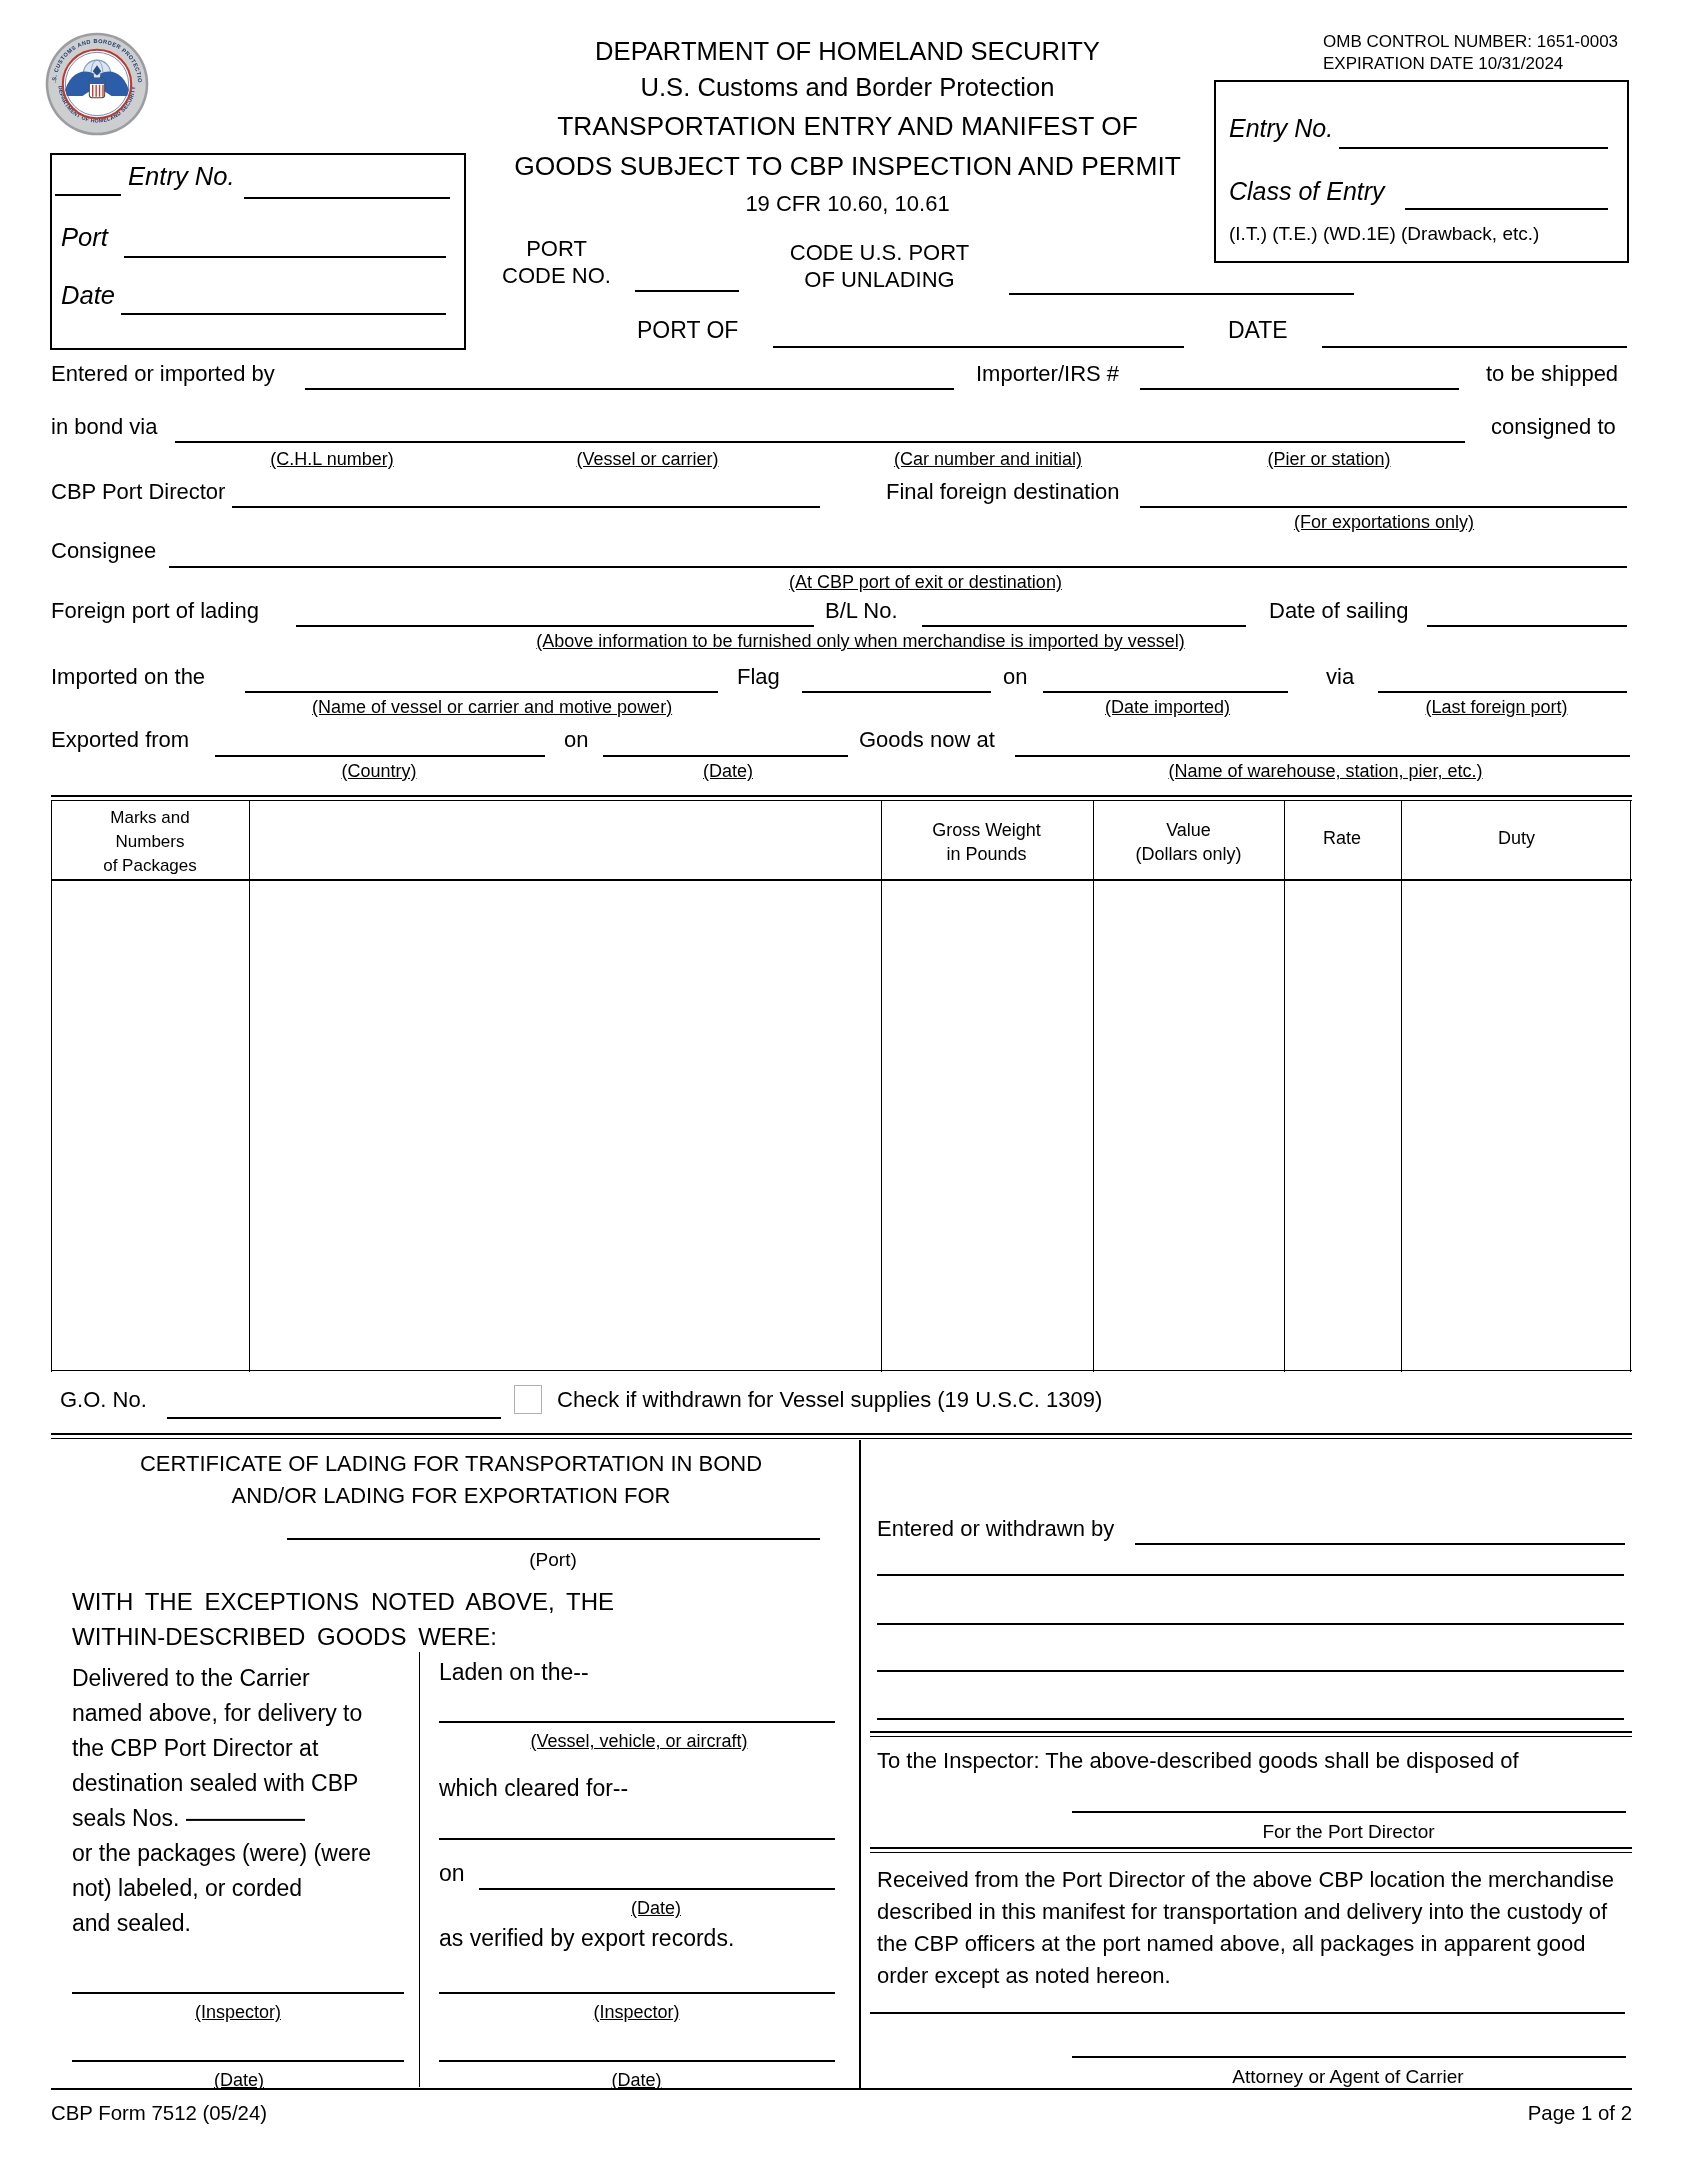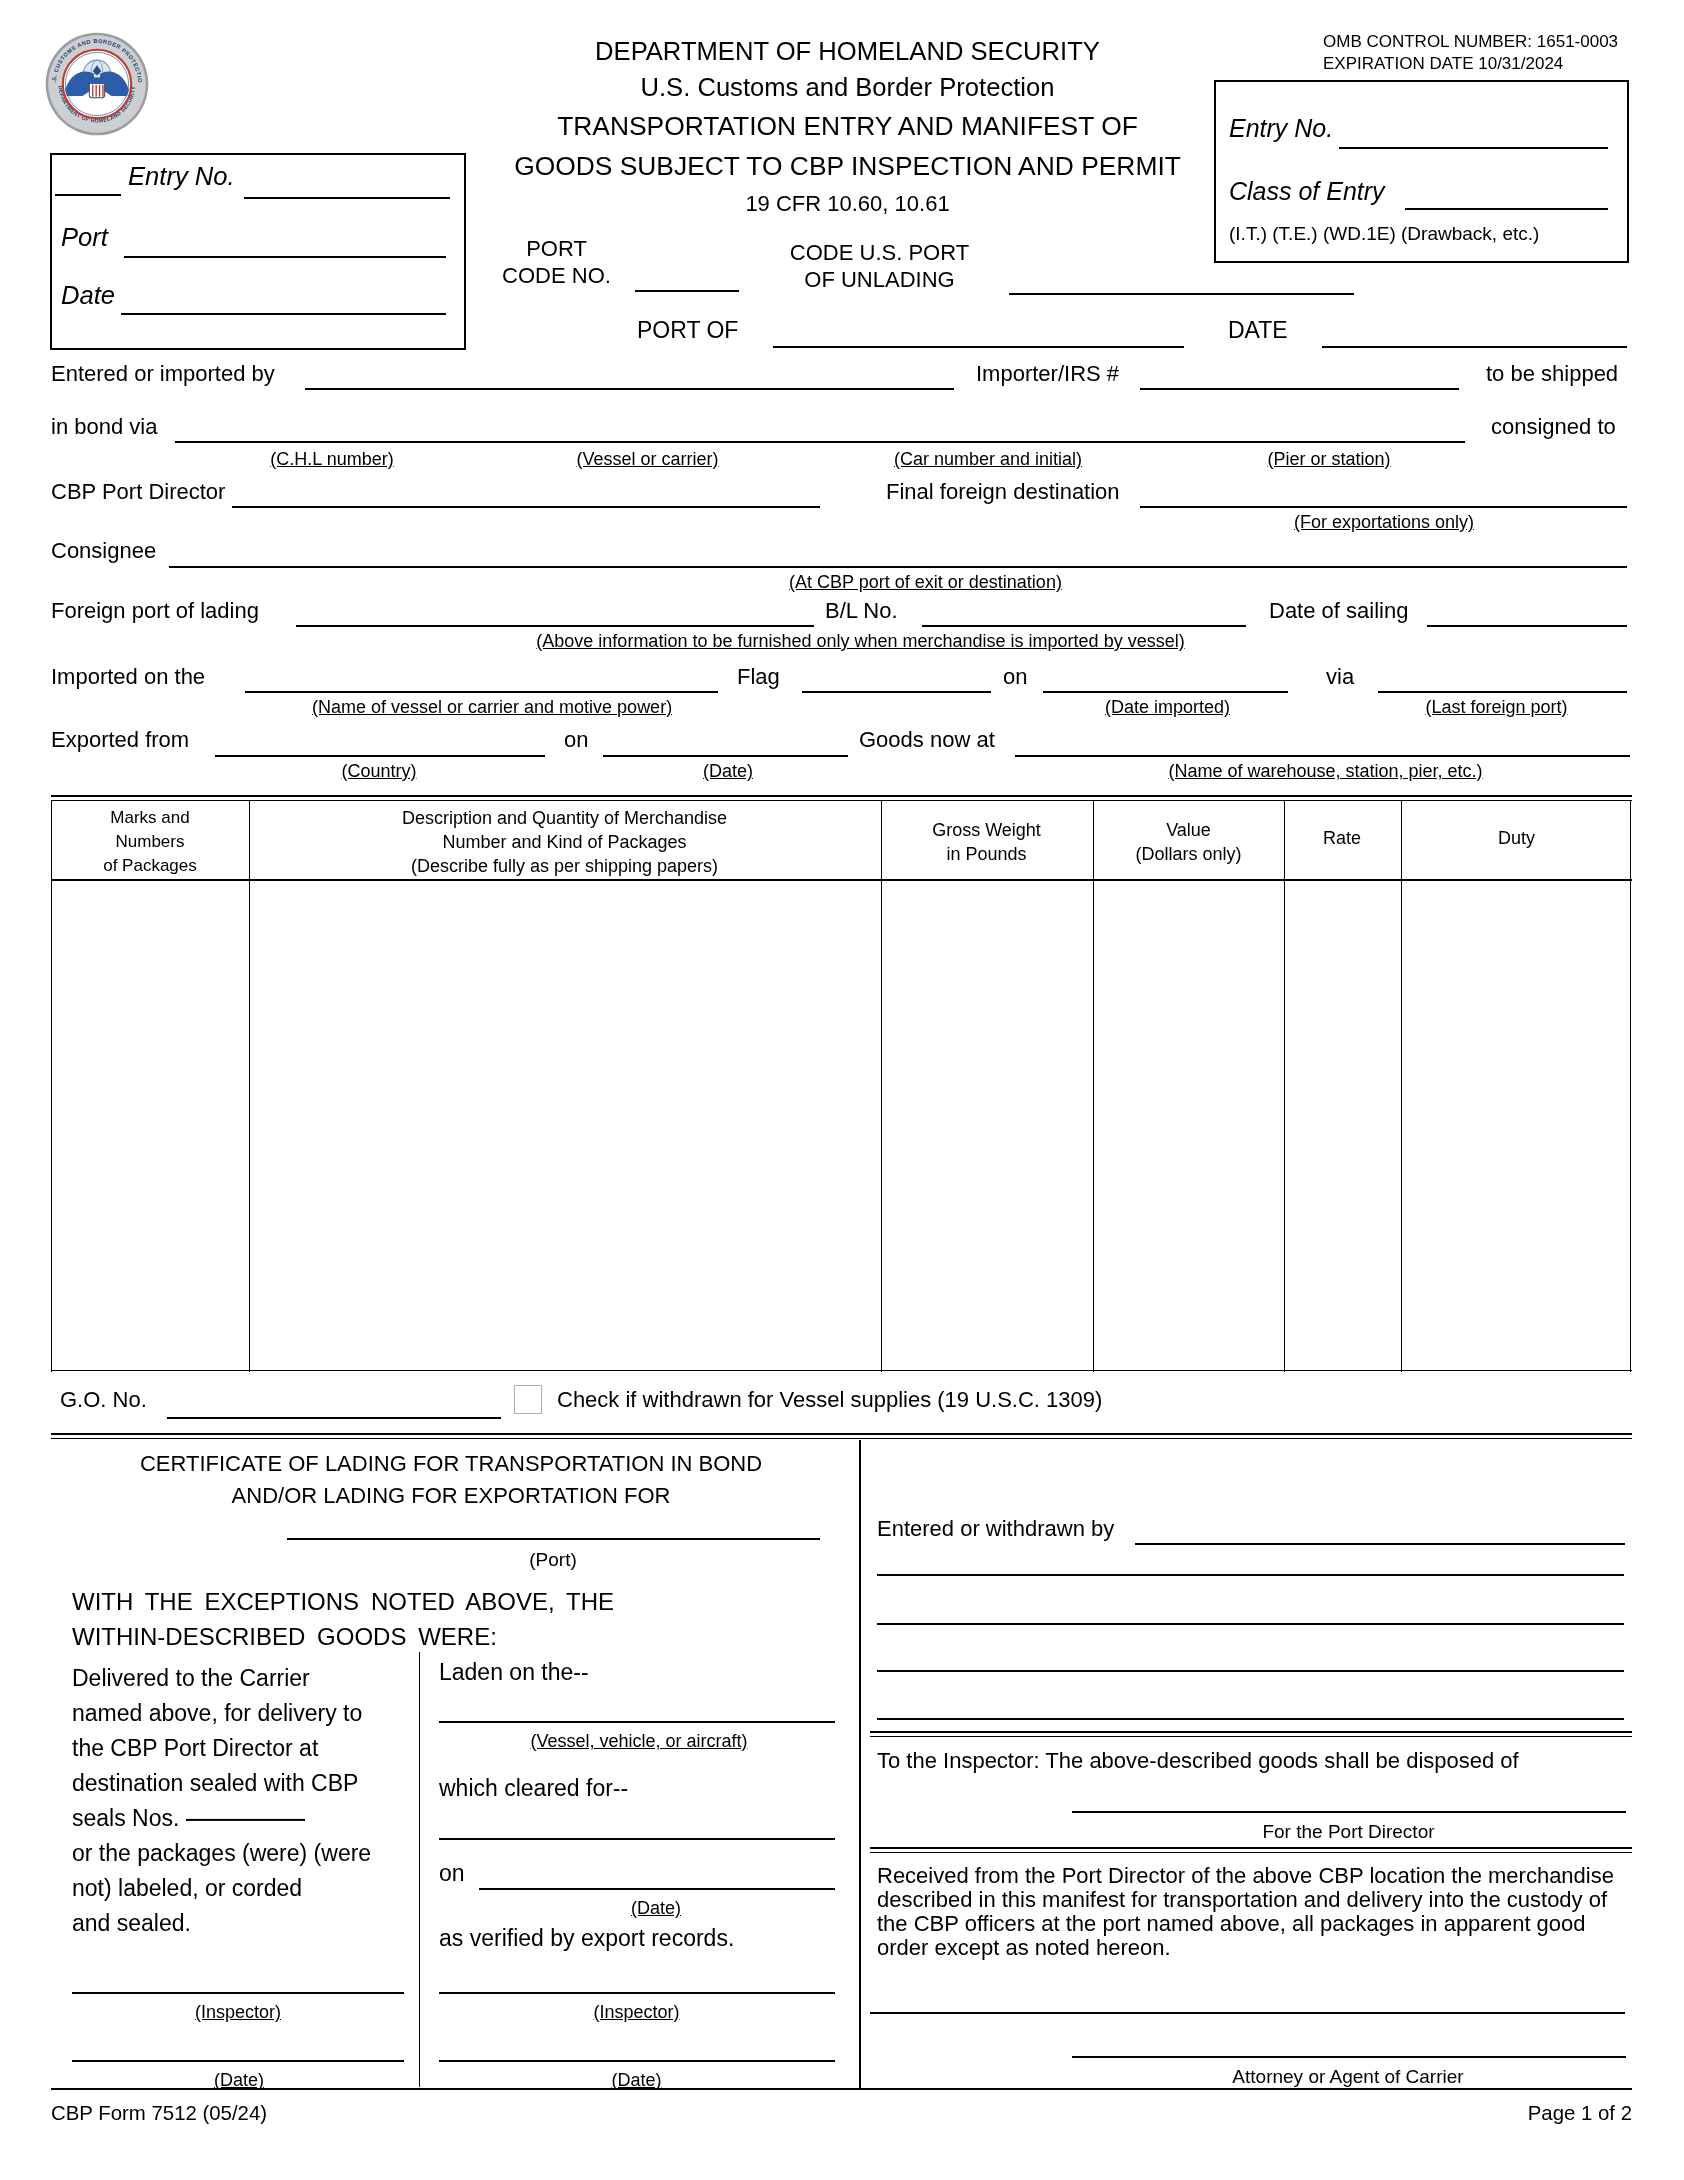--- a/index.html
+++ b/index.html
@@ -155,23 +155,20 @@
   <div class="v" style="left:1093px;top:801px;height:571px"></div>
   <div class="v" style="left:1284px;top:801px;height:571px"></div>
   <div class="v" style="left:1401px;top:801px;height:571px"></div>
   <div class="v" style="left:1630px;top:801px;height:571px"></div>
   <div class="u" style="left:51px;top:879px;width:1581px"></div>
   <div class="u2" style="left:51px;top:1370px;width:1581px"></div>
 
   <div class="abs ctr pre" style="left:53px;top:806px;width:194px;font-size:17px;line-height:24px">Marks and
 Numbers
 of Packages</div>
-  <div class="abs ctr pre" style="left:250px;top:806px;width:629px;font-size:18px;line-height:24px">Description and Quantity of Merchandise
-Number and Kind of Packages
-(Describe fully as per shipping papers)</div>
   <div class="abs ctr pre" style="left:882px;top:818px;width:209px;font-size:18px;line-height:24px">Gross Weight
 in Pounds</div>
   <div class="abs ctr pre" style="left:1095px;top:818px;width:187px;font-size:18px;line-height:24px">Value
 (Dollars only)</div>
   <div class="abs ctr" style="left:1285px;top:828px;width:114px;font-size:18px">Rate</div>
   <div class="abs ctr" style="left:1403px;top:828px;width:227px;font-size:18px">Duty</div>
 
   <div class="abs" style="left:250px;top:886px;width:629px;height:481px"></div>
 
   <div class="lbl" style="left:60px;top:1387px">G.O. No.</div>
@@ -226,21 +223,21 @@
   <div class="u" style="left:877px;top:1623px;width:747px"></div>
   <div class="u" style="left:877px;top:1670px;width:747px"></div>
   <div class="u" style="left:877px;top:1718px;width:747px"></div>
   <div class="dbl" style="left:870px;top:1731px;width:762px"></div>
 
   <div class="lbl" style="left:877px;top:1748px">To the Inspector: The above-described goods shall be disposed of</div>
   <div class="u" style="left:1072px;top:1811px;width:554px"></div>
   <div class="abs ctr" style="left:1218px;top:1821px;width:261px;font-size:19px">For the Port Director</div>
   <div class="dbl" style="left:870px;top:1847px;width:762px"></div>
 
-  <div class="abs" style="left:877px;top:1864px;width:741px;font-size:22px;line-height:24px">Received from the Port Director of the above CBP location the merchandise described in this manifest for transportation and delivery into the custody of the CBP officers at the port named above, all packages in apparent good order except as noted hereon.</div>
+  <div class="abs" style="left:877px;top:1864px;width:741px;font-size:22px;line-height:32px">Received from the Port Director of the above CBP location the merchandise described in this manifest for transportation and delivery into the custody of the CBP officers at the port named above, all packages in apparent good order except as noted hereon.</div>
   <div class="u" style="left:870px;top:2012px;width:755px"></div>
   <div class="u" style="left:1072px;top:2056px;width:554px"></div>
   <div class="abs ctr" style="left:1199px;top:2066px;width:298px;font-size:19px">Attorney or Agent of Carrier</div>
 
   <div class="abs b" style="left:51px;top:2102px;font-size:20.4px">CBP Form 7512 (05/24)</div>
   <div class="abs b" style="left:1448px;top:2102px;width:184px;text-align:right;font-size:20.4px">Page 1 of 2</div>
 
 </div>
 
 

